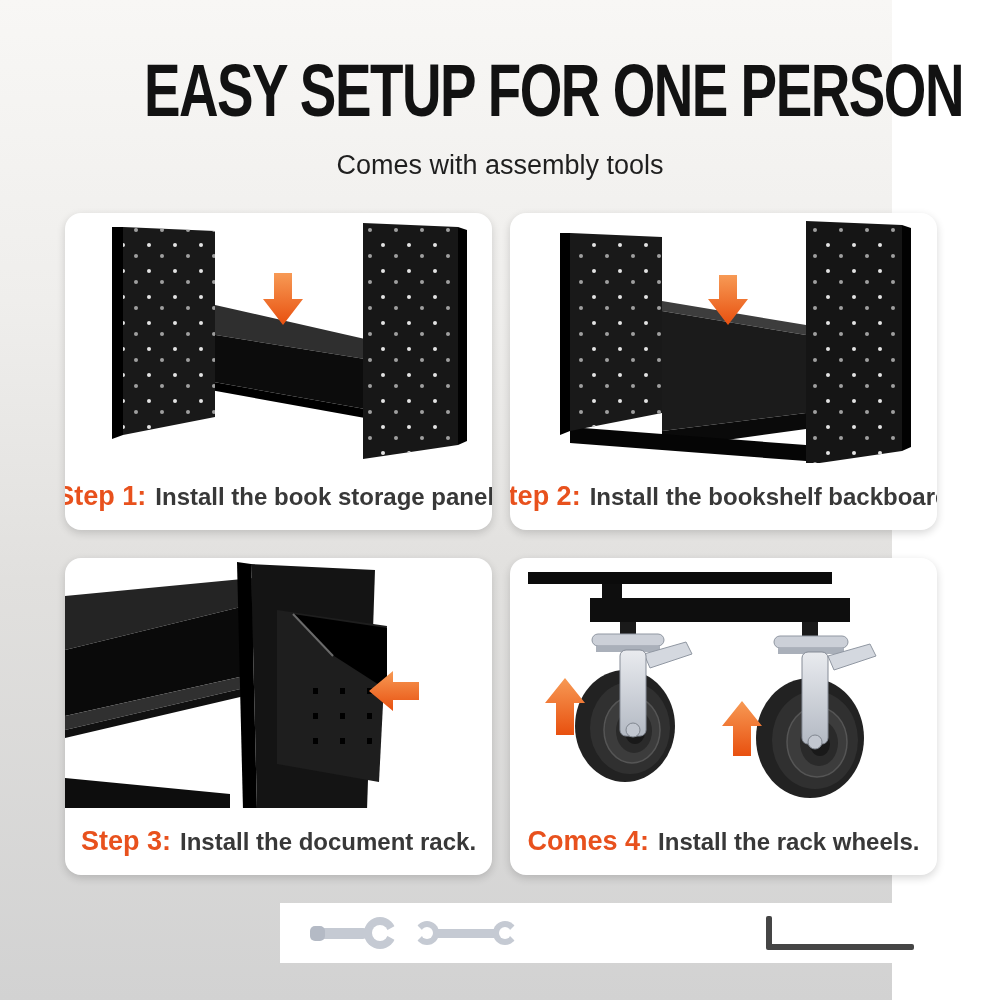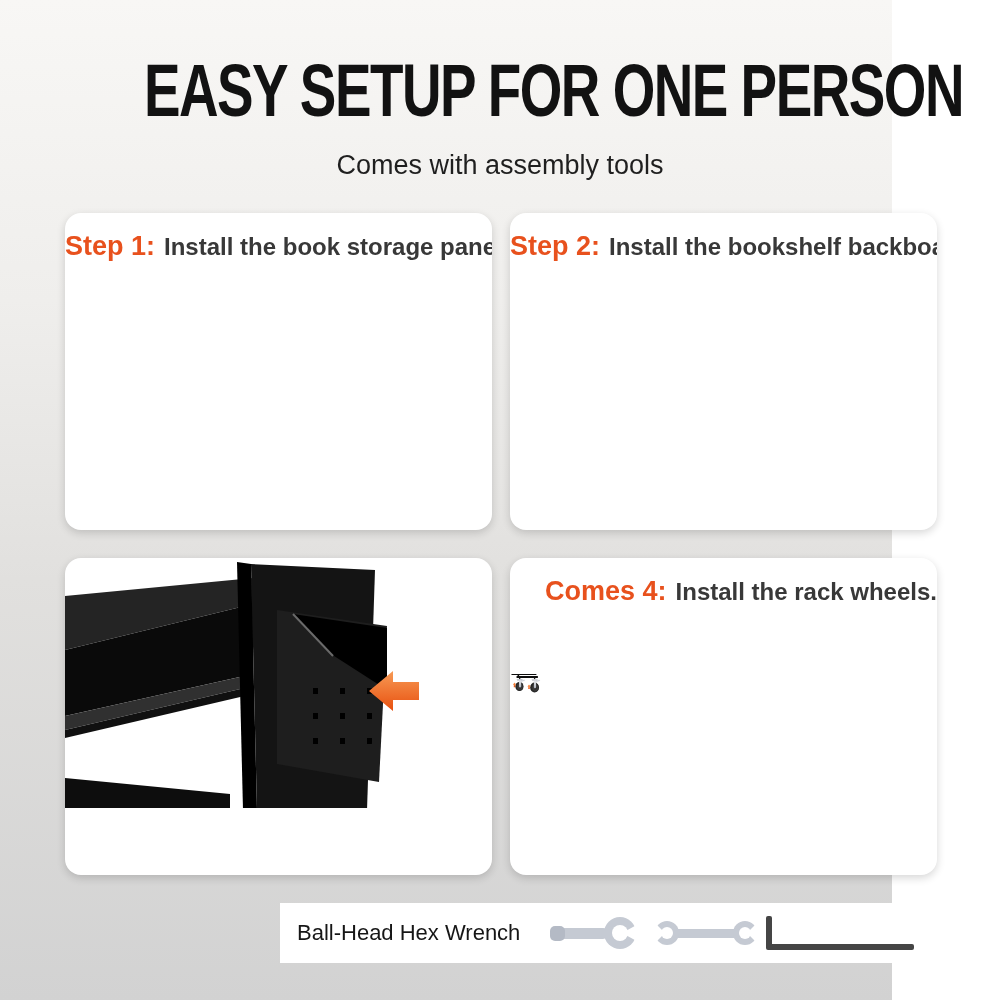--- a/index.html
+++ b/index.html
@@ -13,21 +13,21 @@
          font-weight:bold;font-size:74px;line-height:1.05;color:#121212;white-space:nowrap;}
   .title span{display:inline-block;transform:scaleX(0.74);transform-origin:center;letter-spacing:-2px;}
   .subtitle{position:absolute;top:150px;left:0;width:1000px;text-align:center;
          font-size:27px;color:#1f1f1f;}
 
   
   .grid{position:absolute;top:213px;left:65px;width:872px;
         display:grid;grid-template-columns:427px 427px;grid-auto-rows:317px;
         column-gap:18px;row-gap:28px;}
   .card{background:#ffffff;border-radius:16px;overflow:hidden;
-        box-shadow:0 3px 9px rgba(0,0,0,0.16);display:flex;flex-direction:row;}
+        box-shadow:0 3px 9px rgba(0,0,0,0.16);display:flex;flex-direction:column;}
   .illus{width:427px;height:250px;display:block;}
   .caption{height:67px;display:flex;align-items:center;justify-content:center;
            white-space:nowrap;}
   .step{color:var(--accent,#E8511D);font-weight:bold;font-size:27px;margin-right:9px;}
   .desc{color:#383838;font-weight:bold;font-size:24px;}
 
   
   .tools{position:absolute;left:280px;top:903px;width:656px;height:60px;background:#ffffff;
          display:flex;align-items:center;}
   .tools-label{font-size:22px;color:#161616;margin-left:17px;}
@@ -119,20 +119,24 @@
           <polygon points="0,220 165,236 165,252 0,252" fill="#0d0d0d"></polygon>
           <polygon points="172,4 186,6 192,252 178,252" fill="#000000"></polygon>
           <polygon points="186,6 310,12 302,252 192,252" fill="#141414"></polygon>
           <polygon points="212,52 322,68 314,224 212,206" fill="#1e1e1e"></polygon>
           <polygon points="228,56 322,70 322,132 266,96" fill="#000000"></polygon>
           <polyline points="228,56 268,98" stroke="#6a6a6a" stroke-width="2" fill="none"></polyline>
           <polygon points="232,110 310,122 306,204 232,192" fill="url(#holes)"></polygon>
         </g>
         <path d="M304,133 l24,-20 v11 h26 v18 h-26 v11 z" fill="url(#og)"></path>
       </svg>
+      <div class="caption">
+        <span class="step">Step 3:</span>
+        <span class="desc">Install the document rack.</span>
+      </div>
     </div>
 
     <div class="card">
       <svg class="illus" viewBox="0 0 427 250">
         <g>
           <polygon points="18,14 322,14 322,26 18,26" fill="#0b0b0b"></polygon>
           <polygon points="92,26 112,26 112,40 92,40" fill="#0e0e0e"></polygon>
           <polygon points="80,40 340,40 340,64 80,64" fill="#0e0e0e"></polygon>
           <rect x="110" y="64" width="16" height="14" fill="#1a1a1a"></rect>
           <rect x="292" y="64" width="16" height="14" fill="#1a1a1a"></rect>
@@ -168,21 +172,20 @@
       </svg>
       <div class="caption">
         <span class="step">Comes 4:</span>
         <span class="desc">Install the rack wheels.</span>
       </div>
     </div>
 
   </div>
 
   <div class="tools">
-    <span class="tools-label">Ball-Head Hex Wrench</span>
 
     <svg class="tool-icon w1" width="96" height="38" viewBox="0 0 96 38">
       <rect x="2" y="14" width="58" height="11" rx="5" fill="#c5cad3"></rect>
       <rect x="2" y="12" width="15" height="15" rx="5" fill="#b4bac5"></rect>
       <circle cx="72" cy="19" r="16" fill="#c5cad3"></circle>
       <circle cx="72" cy="19" r="8" fill="#ffffff"></circle>
       <polygon points="74,19 96,7 96,31" fill="#ffffff"></polygon>
     </svg>
 
     <svg class="tool-icon w2" width="104" height="38" viewBox="0 0 104 38">

